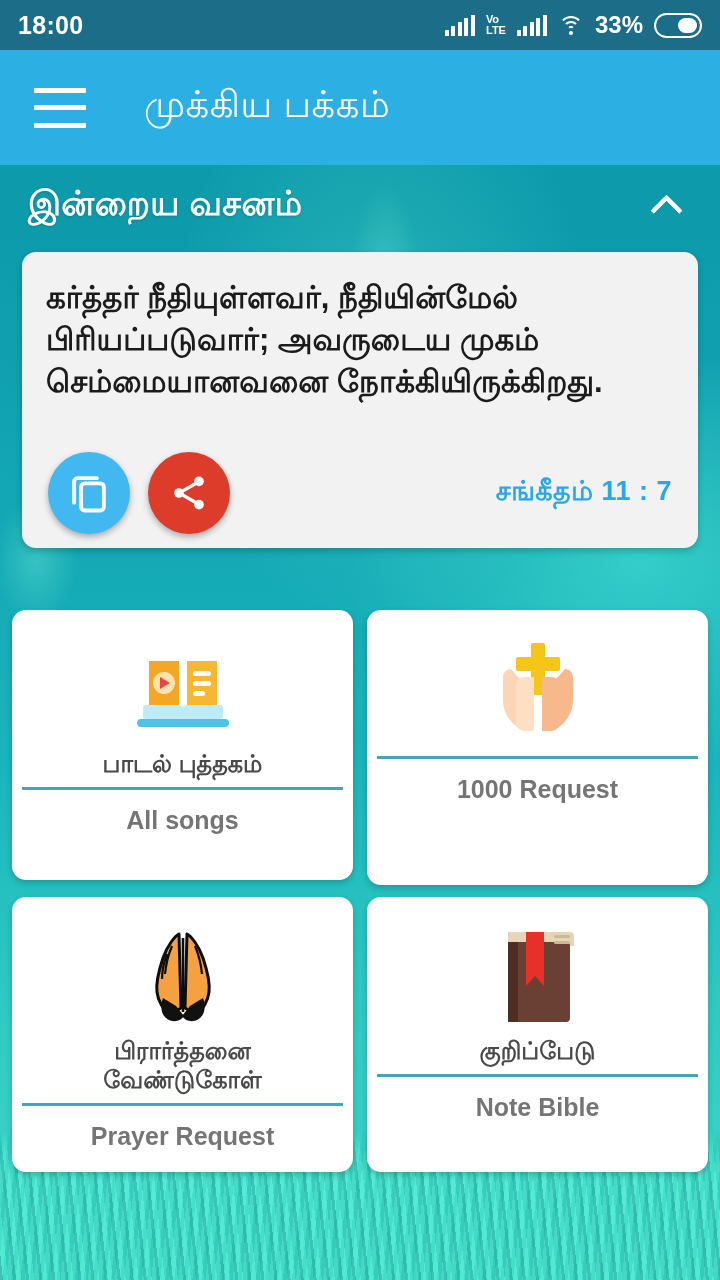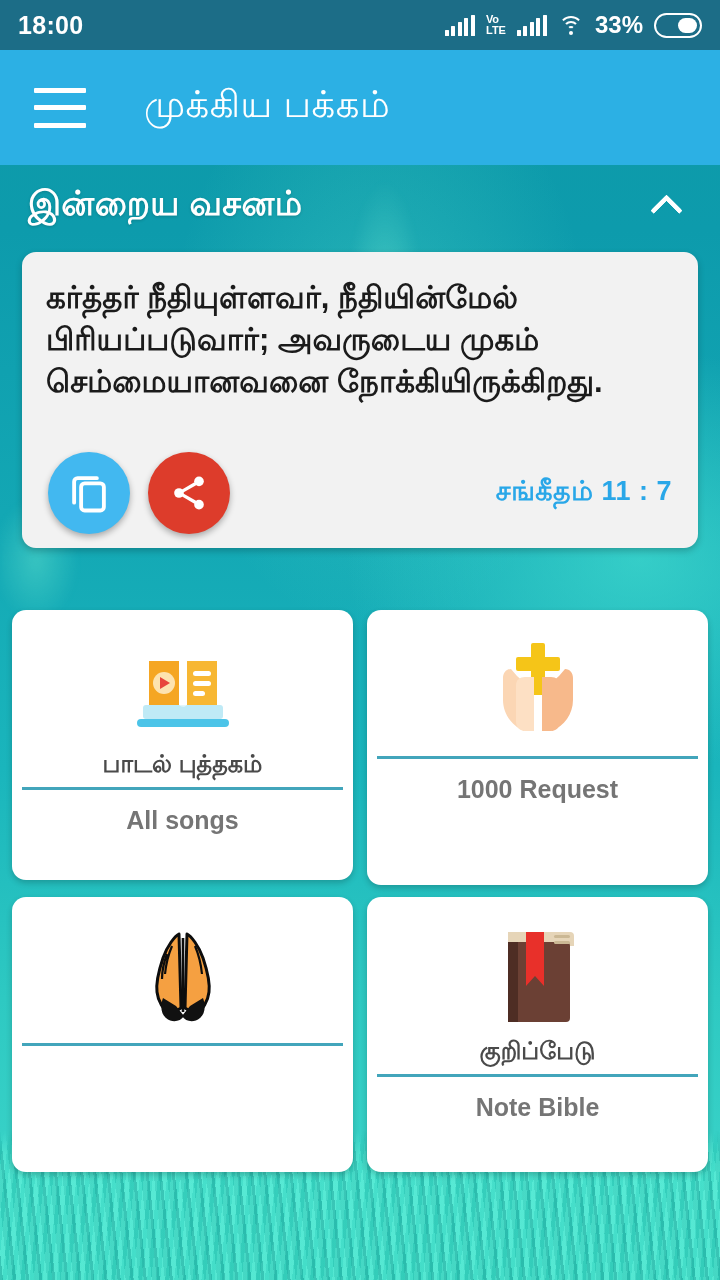--- a/index.html
+++ b/index.html
@@ -261,21 +261,24 @@
         <svg width="100" height="104" viewBox="0 0 100 104">
           <path d="M46 10c-4 2-12 12-16 24-4 12-7 26-6 34 1 9 6 18 14 22l10-6z" fill="#f5a041" stroke="#0d0d0d" stroke-width="3" stroke-linejoin="round"></path>
           <path d="M54 10c4 2 12 12 16 24 4 12 7 26 6 34-1 9-6 18-14 22l-10-6z" fill="#f5a041" stroke="#0d0d0d" stroke-width="3" stroke-linejoin="round"></path>
           <path d="M50 14v74" stroke="#0d0d0d" stroke-width="2.6"></path>
           <path d="M39 22c-3 7-6 18-7 28M34 30c-3 8-5 17-5 25" stroke="#0d0d0d" stroke-width="2.2" fill="none"></path>
           <path d="M62 22c3 7 6 18 7 28" stroke="#0d0d0d" stroke-width="2.2" fill="none"></path>
           <path d="M30 74c-3 8-2 16 3 20 6 5 14 4 18-2l-8-10z" fill="#111"></path>
           <path d="M70 74c3 8 2 16-3 20-6 5-14 4-18-2l8-10z" fill="#111"></path>
         </svg>
       </div>
-      <div class="tile-rule"></div>
+      <div class="tile-label-ta" style="white-space:pre-line">பிரார்த்தனை
+வேண்டுகோள்</div>
+      <div class="tile-rule"></div>
+      <div class="tile-label-en">Prayer Request</div>
     </div>
 
     <div class="tile tall">
       <div class="tile-icon">
         <svg width="92" height="104" viewBox="0 0 92 104">
           <path d="M16 8h62a4 4 0 0 1 4 4v10H16z" fill="#e6d5b8"></path>
           <rect x="16" y="18" width="62" height="80" rx="4" fill="#6b4034"></rect>
           <rect x="16" y="18" width="10" height="80" fill="#4e2d24"></rect>
           <rect x="62" y="11" width="16" height="3" rx="1.5" fill="#cbb894"></rect>
           <rect x="62" y="17" width="16" height="3" rx="1.5" fill="#cbb894"></rect>

